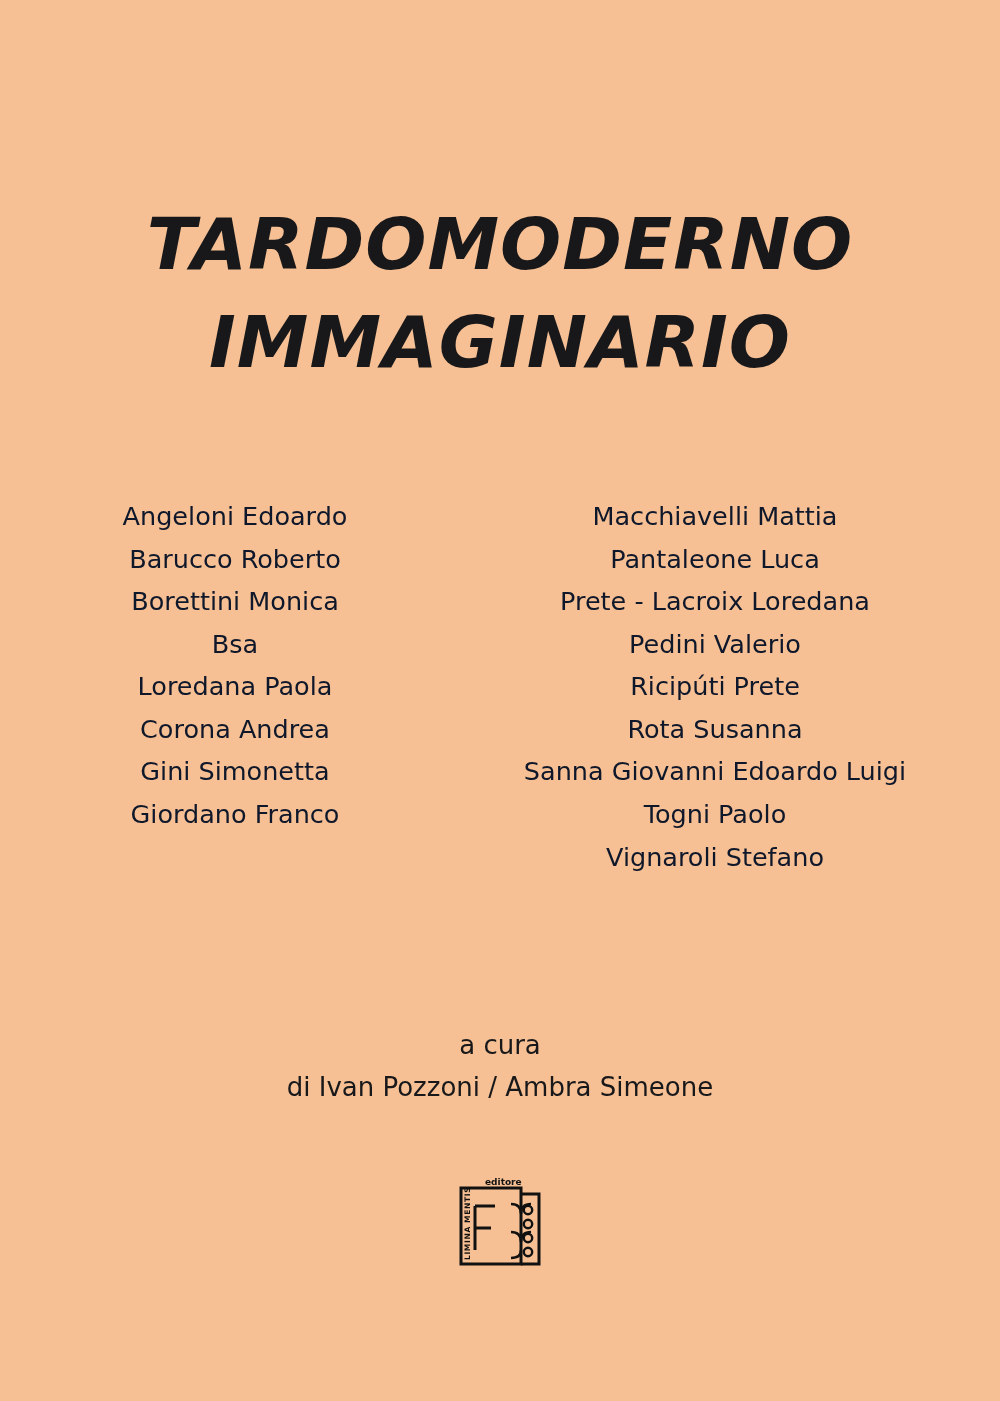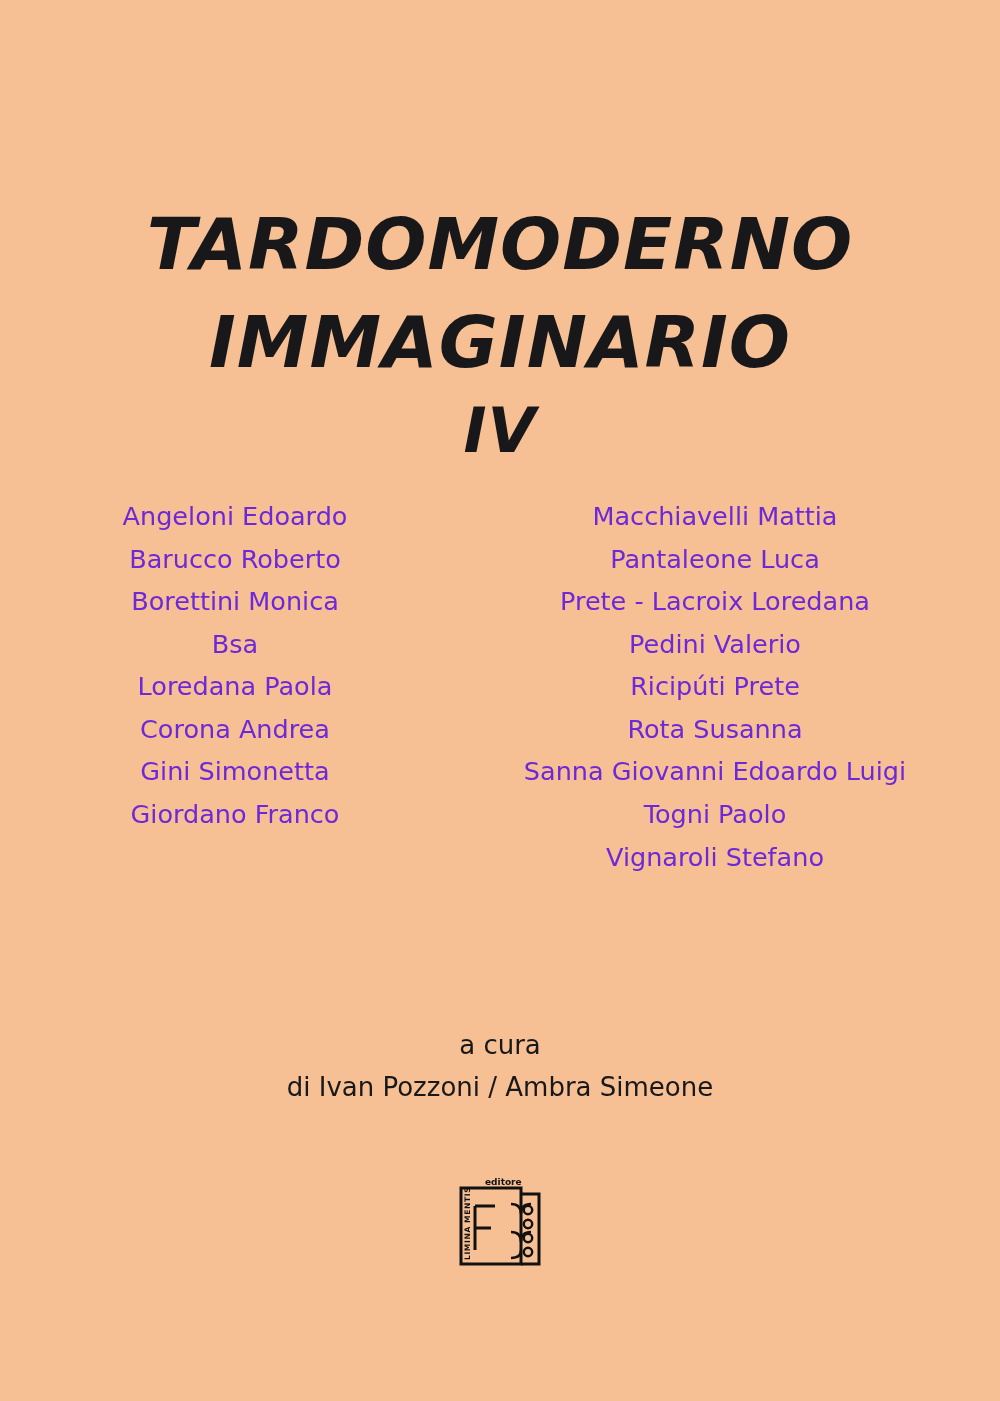--- a/index.html
+++ b/index.html
@@ -58,21 +58,21 @@
     width: 420px;
     padding-right: 10px;
   }
   .col-right {
     width: 520px;
     justify-content: space-between;
   }
   .contributor {
     font-size: 25.5px;
     line-height: 1.67;
-    color: #6d28d9;
+    color: #0f172a;
     white-space: nowrap;
     font-family: "DejaVu Sans", sans-serif;
   }
   .editors {
     position: absolute;
     left: 0;
     top: 1025px;
     width: 1000px;
     text-align: center;
     color: #18181a;
@@ -101,21 +101,20 @@
   }
 </style>
 </head>
 <body>
 
 <div class="cover">
 
   <div class="title-block">
     <div class="title-line">TARDOMODERNO</div>
     <div class="title-line">IMMAGINARIO</div>
-    <div class="title-line vol">IV</div>
   </div>
 
   <div class="contributors">
     <div class="col col-left">
       <div class="contributor">Angeloni Edoardo</div>
       <div class="contributor">Barucco Roberto</div>
       <div class="contributor">Borettini Monica</div>
       <div class="contributor">Bsa</div>
       <div class="contributor">Loredana Paola</div>
       <div class="contributor">Corona Andrea</div>

